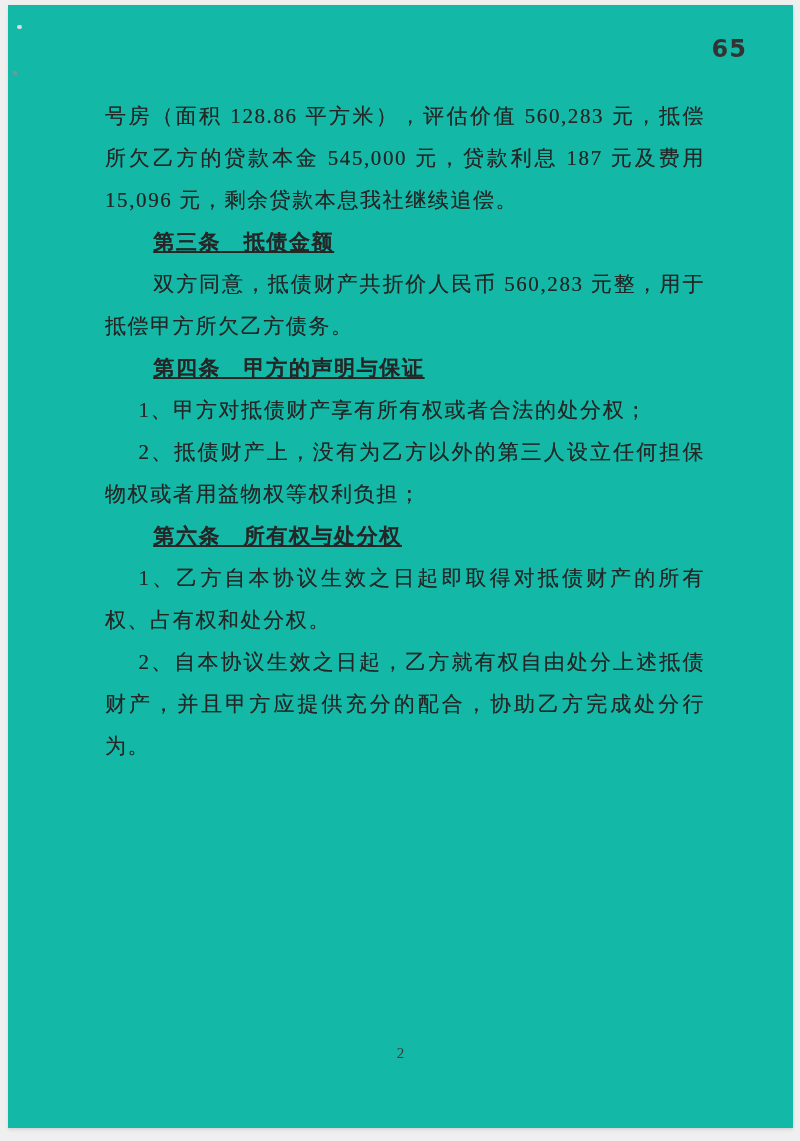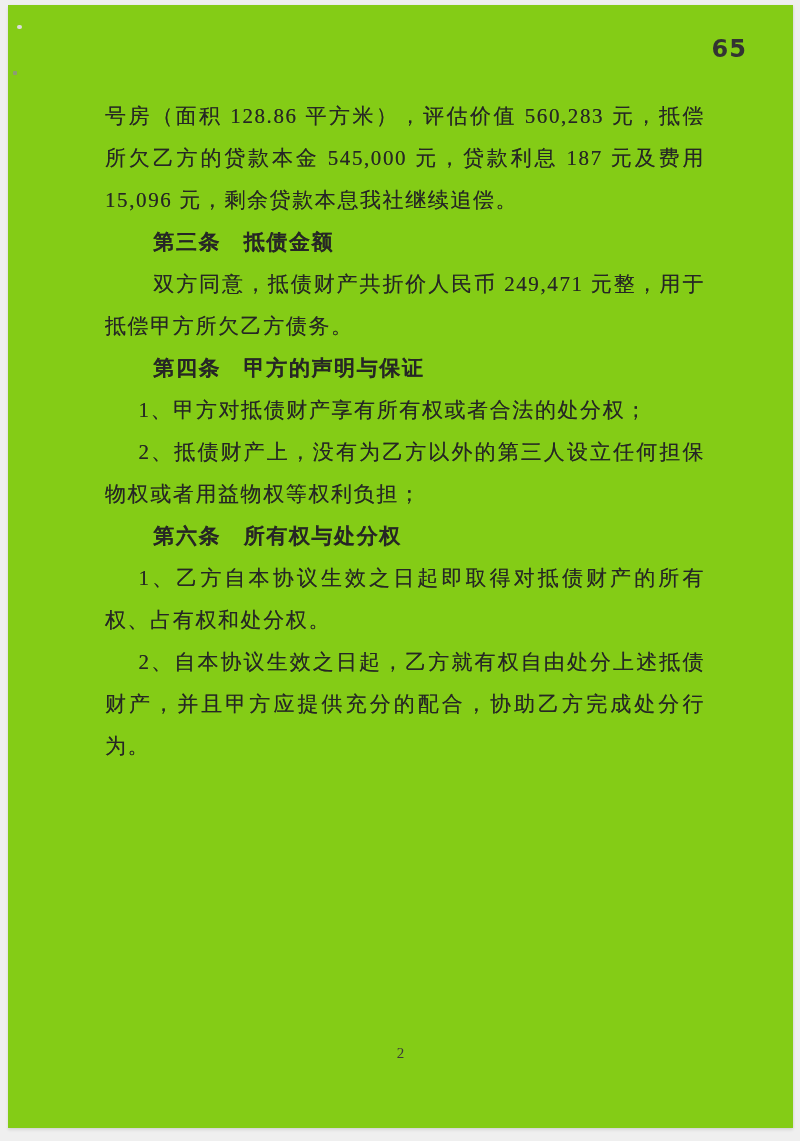--- a/index.html
+++ b/index.html
@@ -3,36 +3,36 @@
 <meta charset="utf-8">
 <style>
   html,body{margin:0;padding:0;}
   body{
     width:800px;height:1141px;position:relative;overflow:hidden;
     background:#efefef;
     font-family:"Liberation Serif","DejaVu Serif",serif;
   }
   .page{
     position:absolute;left:8px;top:5px;width:785px;height:1123px;
-    background:#84cc16;
+    background:#14b8a6;
     box-shadow:0 2px 3px rgba(0,0,0,0.10),1px 0 2px rgba(0,0,0,0.04);
   }
   .folio{
     position:absolute;top:30px;right:46px;
     font-family:"DejaVu Sans","Liberation Sans",sans-serif;
     font-weight:700;font-size:24px;letter-spacing:1px;color:#333;
   }
   .textblock{
     position:absolute;left:97px;top:90px;width:600px;
     color:#262626;font-size:21px;line-height:42px;
     text-align:justify;letter-spacing:1.6px;
     text-shadow:0 0 0.5px rgba(20,20,20,0.55);
   }
   .textblock p{margin:0;padding:0;}
-  p.heading{font-weight:700;text-indent:2.3em;}
+  p.heading{font-weight:700;text-indent:2.3em;text-decoration:underline;}
   p.body{text-indent:2.3em;}
   p.body-continuation{text-indent:0;}
   p.item{text-indent:1.6em;}
   p.item-deep{text-indent:2.2em;}
   .footer-num{
     position:absolute;left:0;width:785px;top:1040px;
     text-align:center;font-size:15px;color:#3a3a3a;letter-spacing:0;
   }
   .artifact-dot{
     position:absolute;left:13px;top:71px;width:4px;height:4px;
@@ -46,21 +46,21 @@
 </head>
 <body>
 
 <div class="page">
   <div class="folio">65</div>
 
   <div class="textblock">
 
   <p class="body-continuation">号房（面积 128.86 平方米），评估价值 560,283 元，抵偿所欠乙方的贷款本金 545,000 元，贷款利息 187 元及费用 15,096 元，剩余贷款本息我社继续追偿。</p>
       <p class="heading">第三条　抵债金额</p>
-      <p class="body">双方同意，抵债财产共折价人民币 249,471 元整，用于抵偿甲方所欠乙方债务。</p>
+      <p class="body">双方同意，抵债财产共折价人民币 560,283 元整，用于抵偿甲方所欠乙方债务。</p>
       <p class="heading">第四条　甲方的声明与保证</p>
       <p class="item">1、甲方对抵债财产享有所有权或者合法的处分权；</p>
       <p class="item">2、抵债财产上，没有为乙方以外的第三人设立任何担保物权或者用益物权等权利负担；</p>
       <p class="heading">第六条　所有权与处分权</p>
       <p class="item">1、乙方自本协议生效之日起即取得对抵债财产的所有权、占有权和处分权。</p>
       <p class="item">2、自本协议生效之日起，乙方就有权自由处分上述抵债财产，并且甲方应提供充分的配合，协助乙方完成处分行为。</p>
     </div>
 
   <div class="footer-num">2</div>
 </div>

